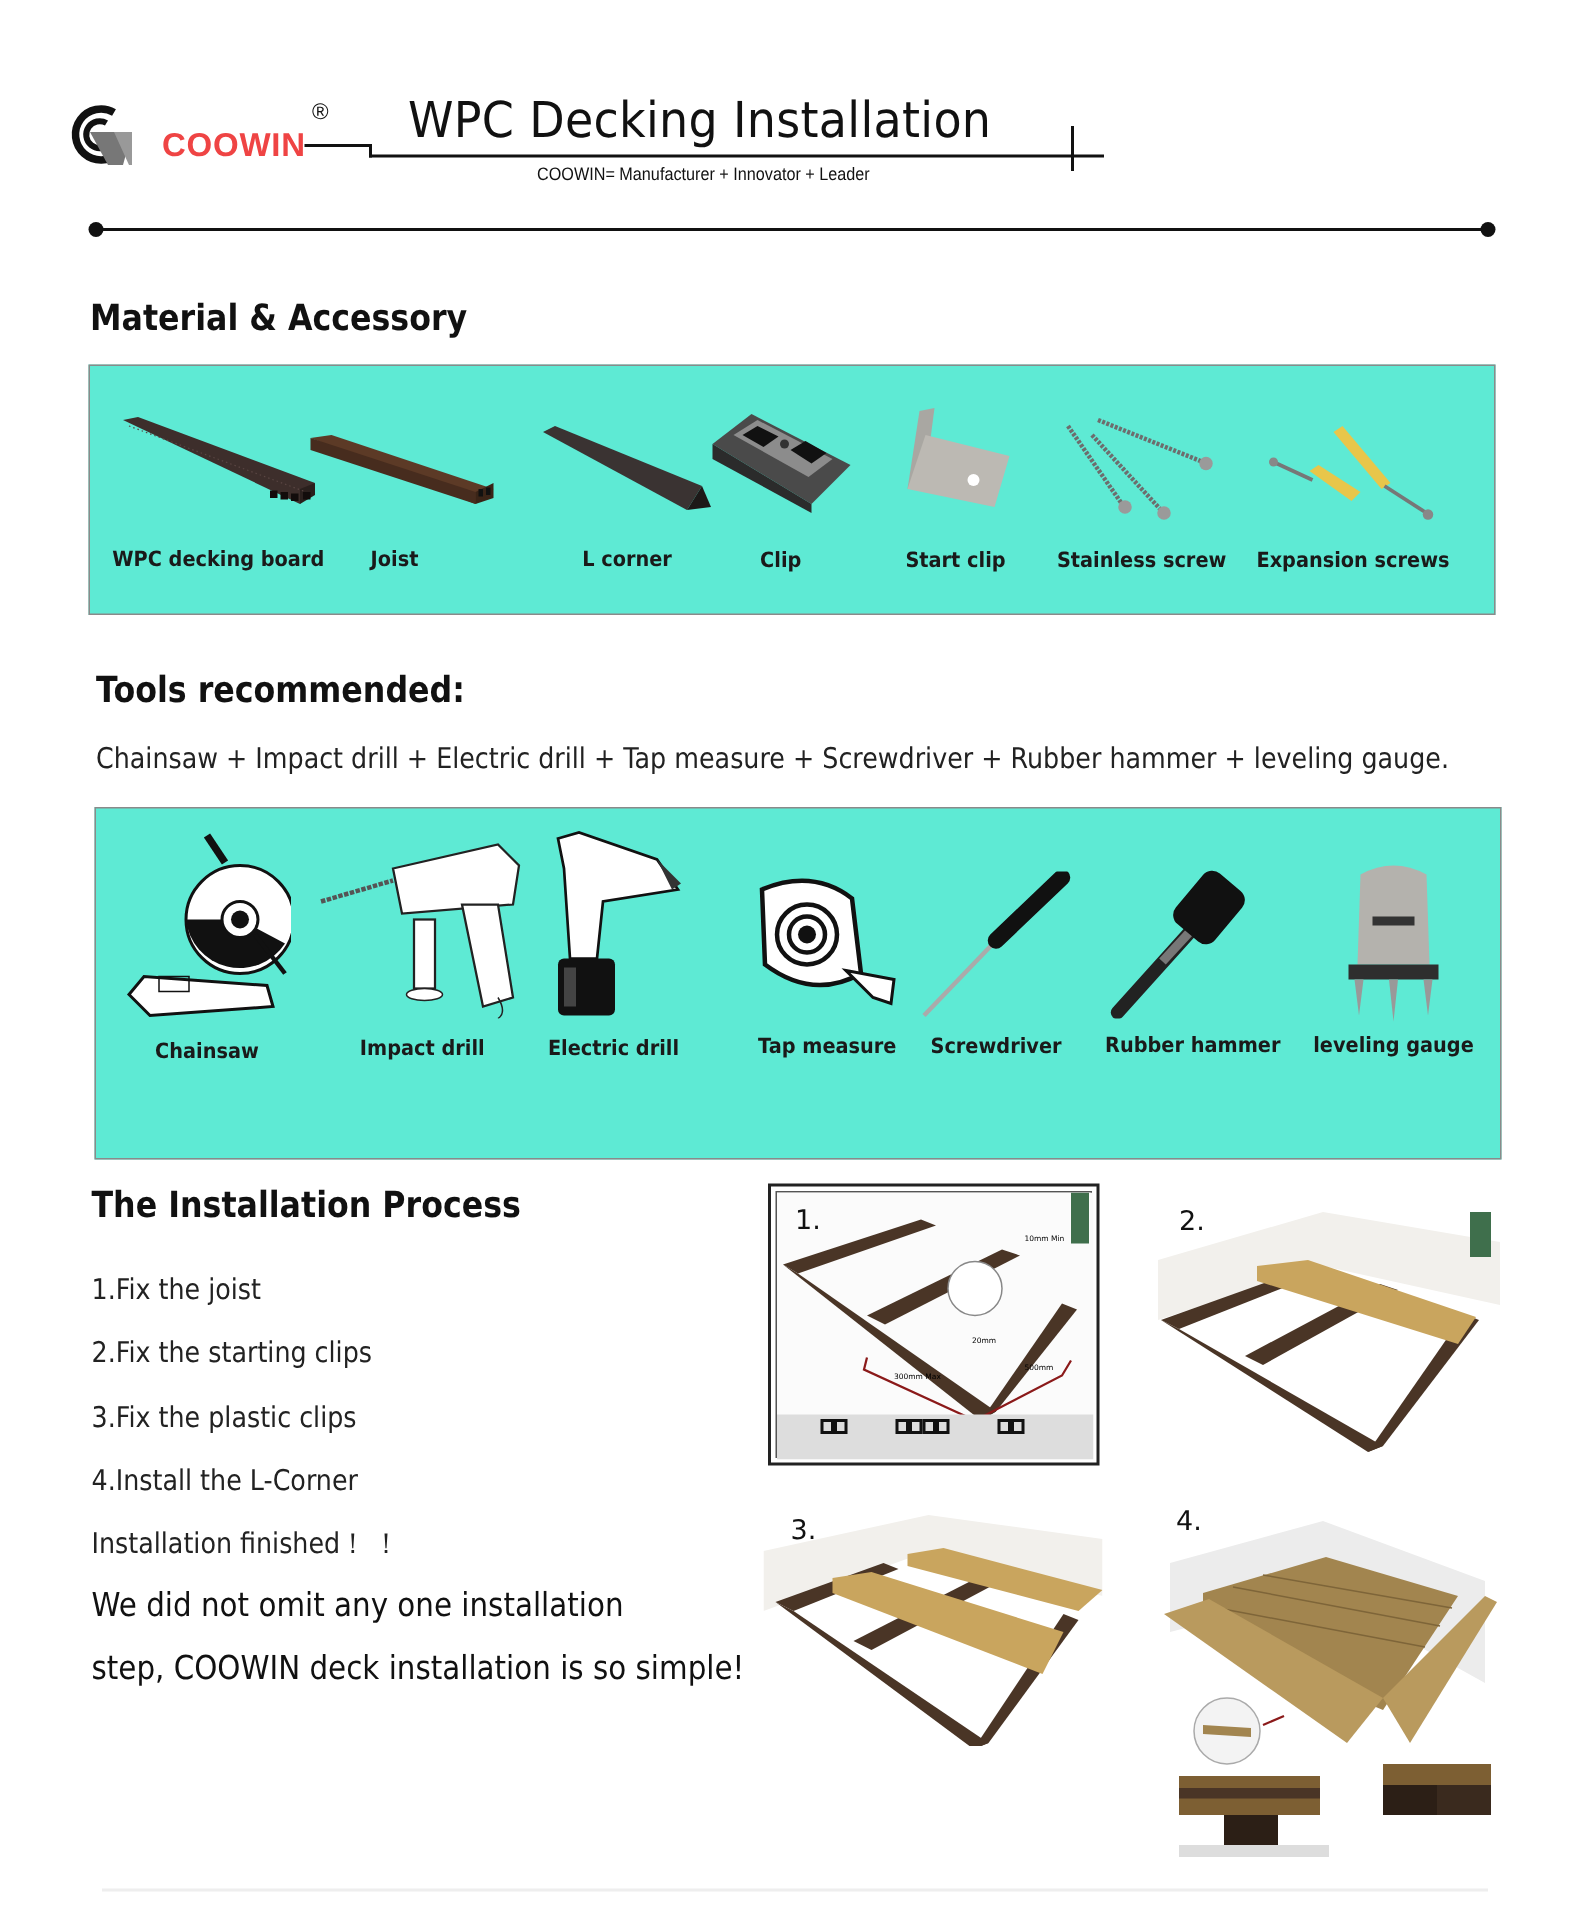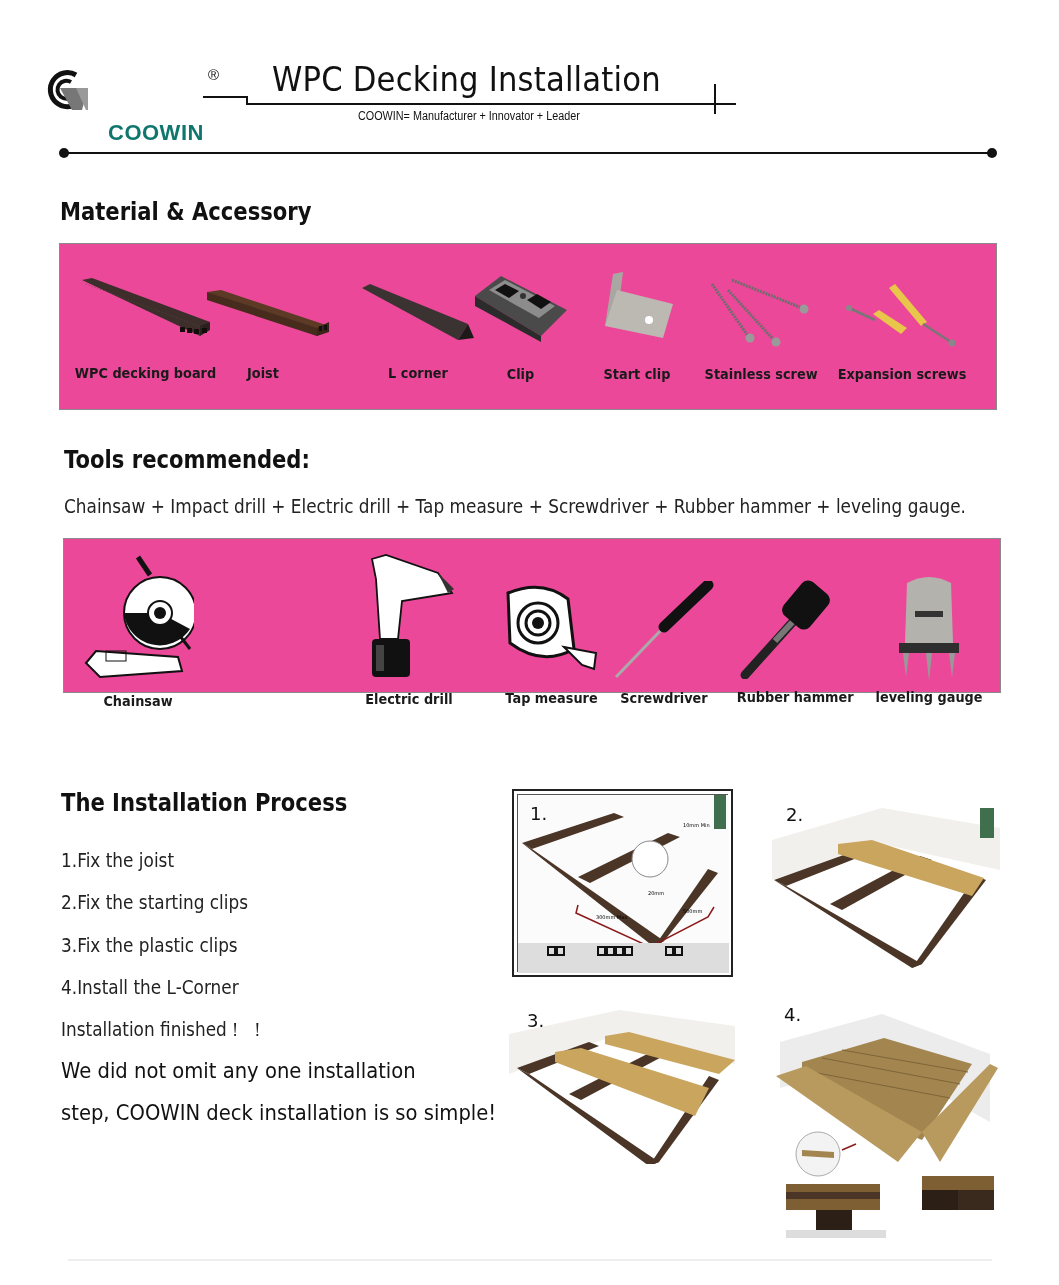--- a/index.html
+++ b/index.html
@@ -2,38 +2,38 @@
 <html><head>
 <meta charset="utf-8">
 <style>
   * { box-sizing: border-box; margin: 0; padding: 0; }
   html, body { width: 1059px; height: 1285px; background: #ffffff; overflow: hidden; }
   body { position: relative; font-family: "DejaVu Sans", "Liberation Sans", sans-serif; color: #111; }
 
   
   .logo { position: absolute; left: 46px; top: 66px; width: 210px; height: 46px; }
   .logo-mark { position: absolute; left: 0; top: 2px; width: 42px; height: 42px; }
-  .logo-text { position: absolute; left: 62px; top: 18px; font-family: "Liberation Sans", sans-serif; font-weight: bold; font-size: 22px; letter-spacing: 0.5px; color: #0f766e; margin-top: 36px; }
+  .logo-text { position: absolute; left: 62px; top: 18px; font-family: "Liberation Sans", sans-serif; font-weight: bold; font-size: 22px; letter-spacing: 0.5px; color: #ef4444; }
   .logo-reg { position: absolute; left: 162px; top: 0px; font-family: "Liberation Sans", sans-serif; font-size: 15px; color: #111; }
   .hdr-line1 { position: absolute; left: 203px; top: 96px; width: 44px; height: 2px; background: #111; }
   .hdr-line2 { position: absolute; left: 246px; top: 96px; width: 2px; height: 9px; background: #111; }
   .hdr-line3 { position: absolute; left: 246px; top: 103px; width: 490px; height: 2px; background: #111; }
   .hdr-tick { position: absolute; left: 714px; top: 84px; width: 2px; height: 30px; background: #111; }
   .title { position: absolute; left: 272px; top: 60px; font-family: "DejaVu Sans", sans-serif; font-size: 33px; font-weight: normal; letter-spacing: 0.2px; color: #111; white-space: nowrap; transform: scaleX(0.93); transform-origin: left top; }
   .tagline { position: absolute; left: 358px; top: 109px; font-family: "Liberation Sans", sans-serif; font-size: 12px; color: #111; white-space: nowrap; transform: scaleX(0.9); transform-origin: left top; }
   .rule { position: absolute; left: 64px; top: 152px; width: 929px; height: 2px; background: #111; }
   .dot { position: absolute; top: 148px; width: 10px; height: 10px; border-radius: 50%; background: #111; }
   .dot.l { left: 59px; } .dot.r { left: 987px; }
 
   
   .h2 { position: absolute; font-family: "DejaVu Sans", sans-serif; font-weight: bold; font-size: 24px; color: #111; white-space: nowrap; transform: scaleX(0.88); transform-origin: left top; }
   .sub { position: absolute; font-family: "DejaVu Sans", sans-serif; font-size: 19px; color: #222; white-space: nowrap; transform: scaleX(0.89); transform-origin: left top; }
 
   
-  .box { position: absolute; border: 1.5px solid #8a8a8a; background: #ec4899; }
+  .box { position: absolute; border: 1.5px solid #8a8a8a; background: #5eead4; }
   .item { position: absolute; text-align: center; }
   .item .pic { position: absolute; left: 0; right: 0; }
   .item .lbl { position: absolute; left: 0; right: 0; font-family: "DejaVu Sans", sans-serif; font-weight: bold; font-size: 14px; color: #1a1a1a; white-space: nowrap; transform: scaleX(0.92); }
   .pic svg { display: block; margin: 0 auto; }
 
   
   .steps { position: absolute; left: 61px; top: 848px; }
   .step { font-family: "DejaVu Sans", sans-serif; font-size: 19px; color: #222; height: 42.3px; line-height: 24px; white-space: nowrap; transform: scaleX(0.89); transform-origin: left top; }
   .claim { position: absolute; left: 61px; font-family: "DejaVu Sans", sans-serif; font-size: 22px; color: #111; white-space: nowrap; transform: scaleX(0.89); transform-origin: left top; }
 
@@ -161,38 +161,51 @@
           <circle cx="107" cy="63" r="3.5" fill="#888"></circle>
       </svg>
     </div>
     <div class="lbl" style="top:122px;">Expansion screws</div>
   </div>
 </div>
 
 <h2 class="h2" style="left:64px;top:446px;">Tools recommended:</h2>
 <p class="sub" style="left:64px;top:495px;">Chainsaw + Impact drill + Electric drill + Tap measure + Screwdriver + Rubber hammer + leveling gauge.</p>
 
-<div class="box" style="left:63px;top:538px;width:938px;height:155px;">
+<div class="box" style="left:63px;top:538px;width:938px;height:235px;">
 
   <div class="item" style="left:4px;top:0;width:140px;height:190px;">
     <div class="pic" style="top:12px;">
       <svg width="112" height="132" viewBox="0 0 112 132">
         <line x1="56" y1="6" x2="68" y2="24" stroke="#111" stroke-width="5"></line>
         <circle cx="78" cy="62" r="36" fill="#fff" stroke="#111" stroke-width="2"></circle>
         <path d="M42 62 A36 36 0 0 0 108 78 L78 62 Z" fill="#111"></path>
         <circle cx="78" cy="62" r="12" fill="#fff" stroke="#111" stroke-width="2"></circle>
           <circle cx="78" cy="62" r="6" fill="#111"></circle>
         <line x1="88" y1="72" x2="108" y2="98" stroke="#111" stroke-width="3"></line>
         <polygon points="4,112 14,100 96,106 100,120 18,126" fill="#fff" stroke="#111" stroke-width="2"></polygon>
         <rect x="24" y="100" width="20" height="10" fill="none" stroke="#111"></rect>
       </svg>
     </div>
     <div class="lbl" style="top:154px;">Chainsaw</div>
   </div>
 
+  <div class="item" style="left:140px;top:0;width:155px;height:190px;">
+    <div class="pic" style="top:16px;">
+      <svg width="140" height="124" viewBox="0 0 140 124">
+        <line x1="2" y1="46" x2="50" y2="32" stroke="#555" stroke-width="3" stroke-dasharray="3 1"></line>
+        <path d="M50 24 L120 8 L134 22 L130 48 L56 54 Z" fill="#fff" stroke="#222" stroke-width="1.5"></path>
+        <path d="M96 48 L120 48 L130 110 L110 116 Z" fill="#fff" stroke="#222" stroke-width="1.5"></path>
+        <rect x="64" y="58" width="14" height="46" fill="#fff" stroke="#222" stroke-width="1.5"></rect>
+        <ellipse cx="71" cy="108" rx="12" ry="4" fill="#fff" stroke="#222"></ellipse>
+        <path d="M120 110 q6 10 0 14" fill="none" stroke="#222"></path>
+      </svg>
+    </div>
+    <div class="lbl" style="top:152px;">Impact drill</div>
+  </div>
 
   <div class="item" style="left:295px;top:0;width:100px;height:190px;">
     <div class="pic" style="top:14px;">
       <svg width="94" height="128" viewBox="0 0 94 128">
         <path d="M10 6 L24 2 L76 20 L90 40 L40 48 L36 86 L18 86 L14 26 Z" fill="#fff" stroke="#111" stroke-width="1.8"></path>
         <polygon points="76,20 92,36 86,40" fill="#333"></polygon>
         <rect x="10" y="86" width="38" height="38" rx="4" fill="#111"></rect>
         <rect x="14" y="92" width="8" height="26" fill="#444"></rect>
       </svg>
     </div>

